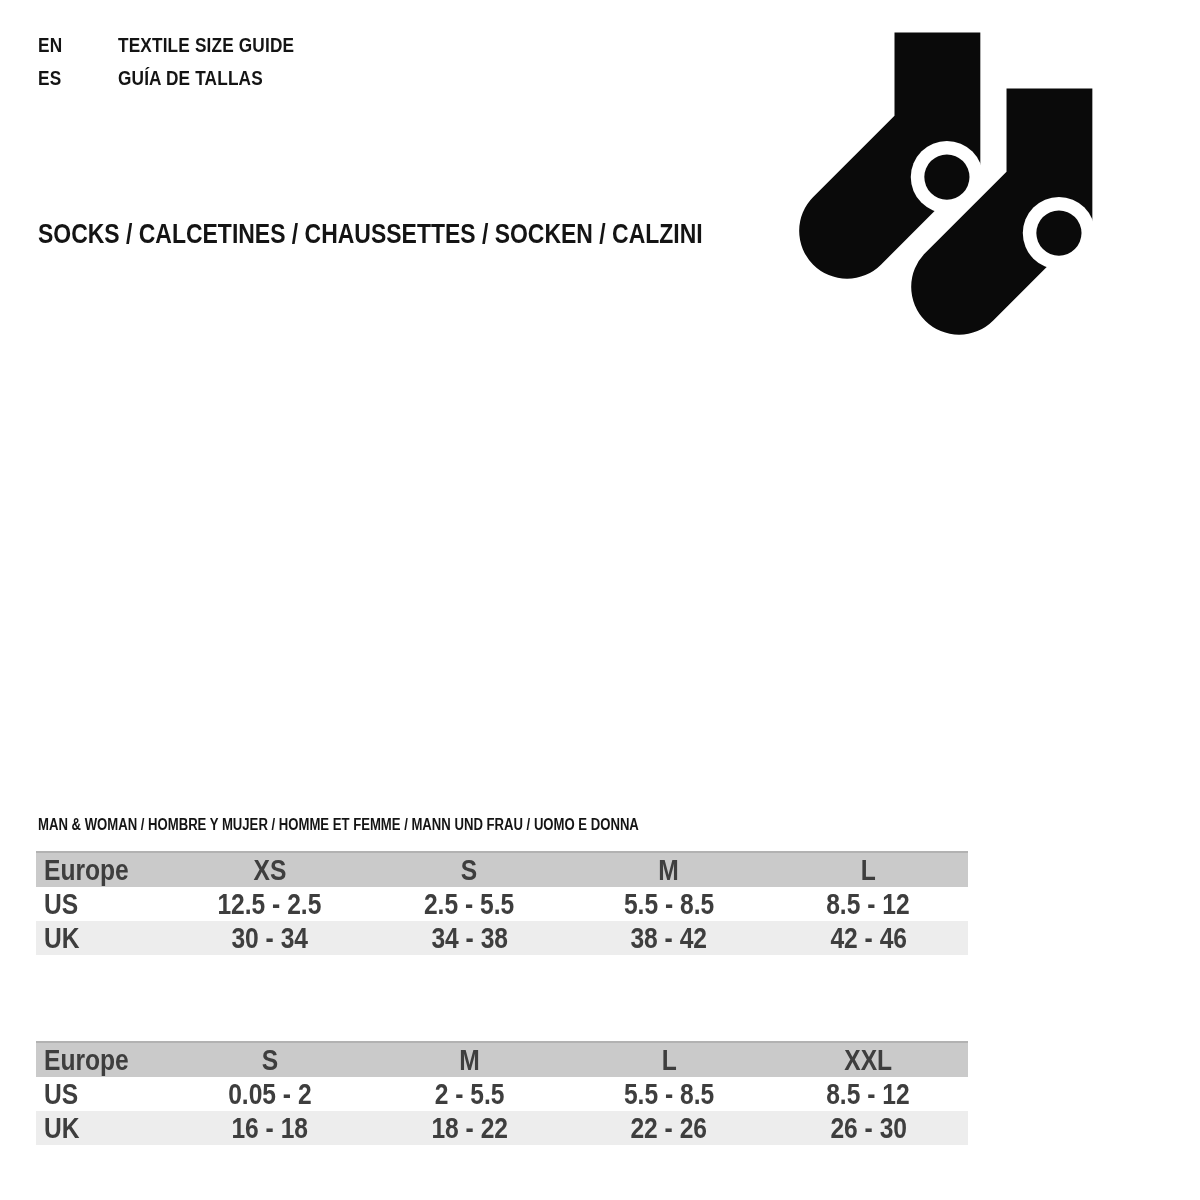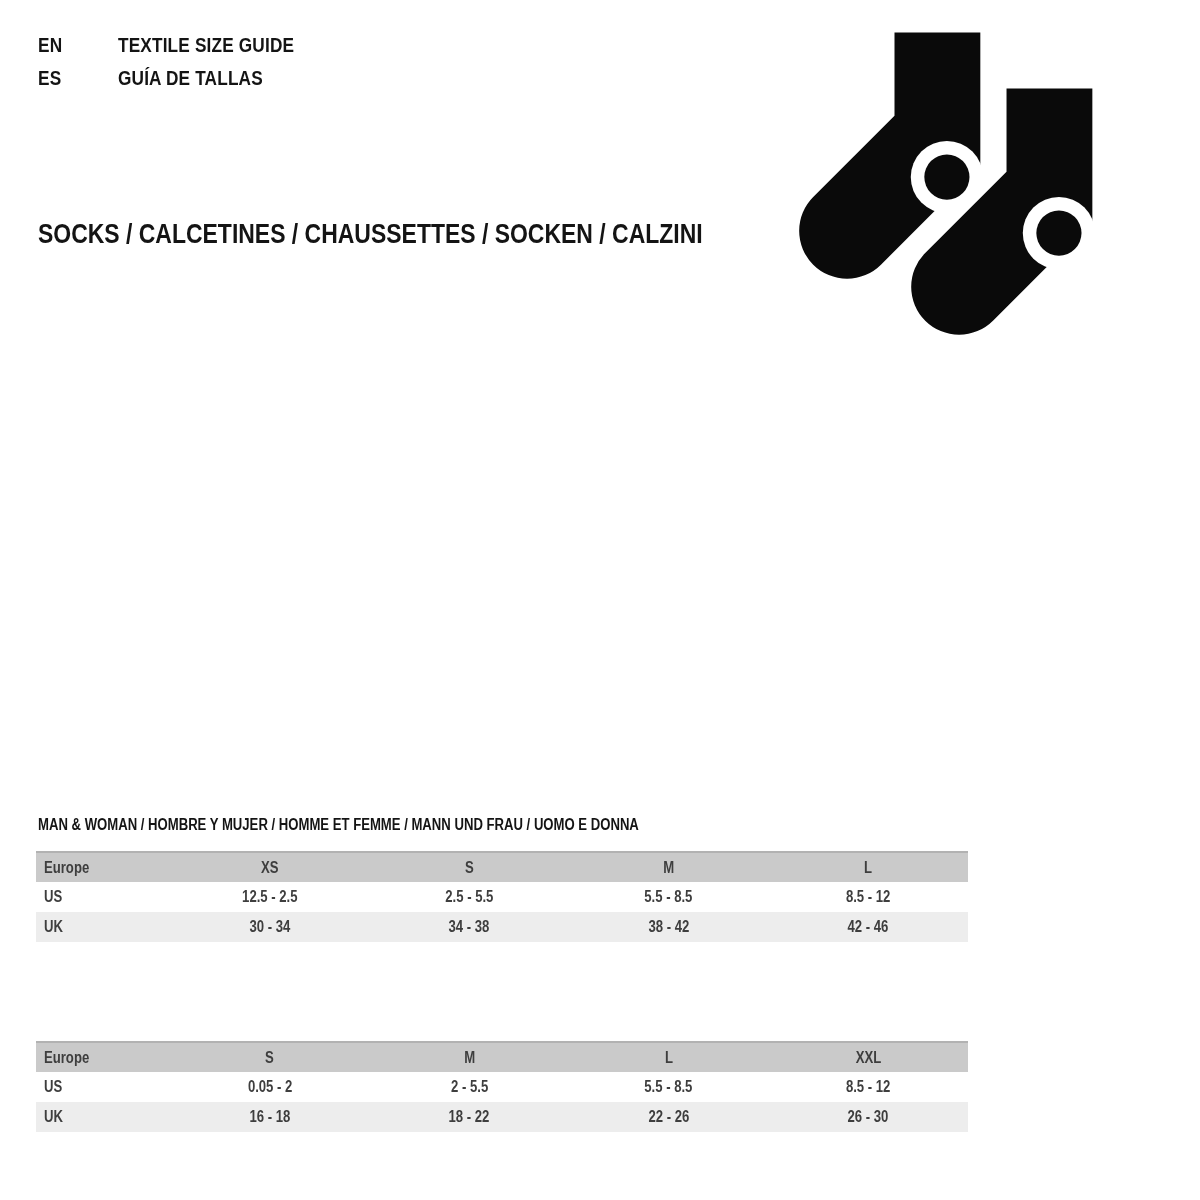--- a/index.html
+++ b/index.html
@@ -49,21 +49,21 @@
     font-size: 16px; font-weight: 700; line-height: 26px;
     padding-left: 2px; white-space: nowrap;
   }
   .table-block table {
     border-collapse: collapse; table-layout: fixed;
     width: 932px; margin-top: 13px;
   }
   col.label-col { width: 134px; }
   .table-block th, .table-block td {
     height: 30px; padding: 0;
-    font-size: 16px; font-weight: 700;
+    font-size: 30px; font-weight: 700;
     text-align: center; vertical-align: middle;
     color: var(--table_text, #3e3e3e);
   }
   .table-block thead tr {
     background: var(--table_header_bg, #cacaca);
     border-top: 2px solid var(--table_header_border, #b2b2b2);
   }
   .table-block th:first-child, .table-block td:first-child {
     text-align: left; padding-left: 8px;
   }

